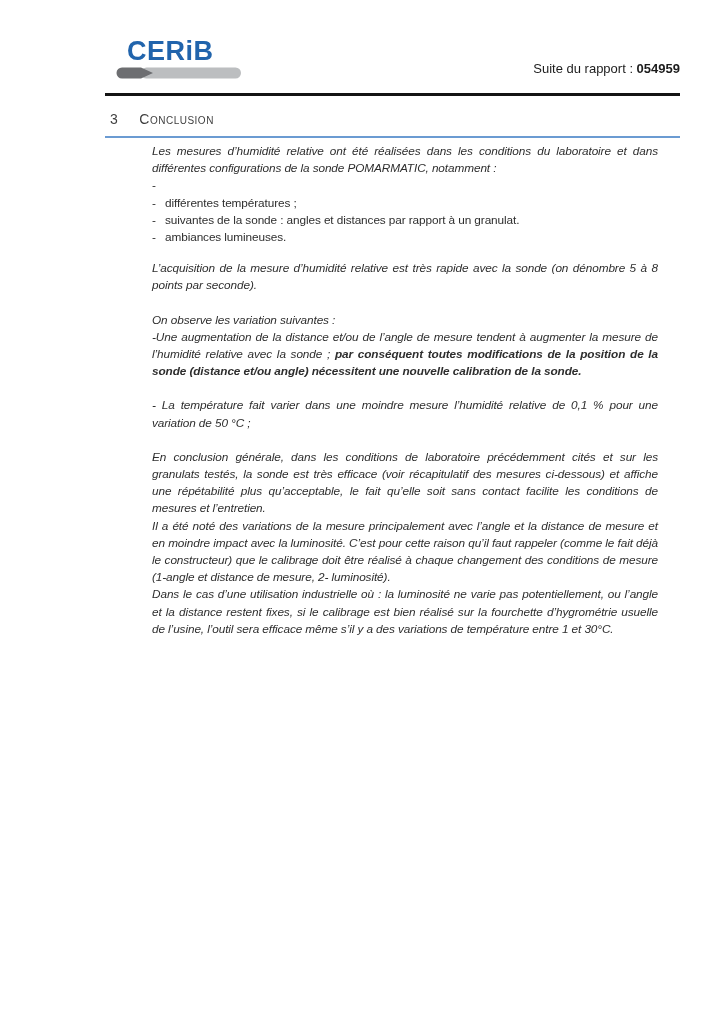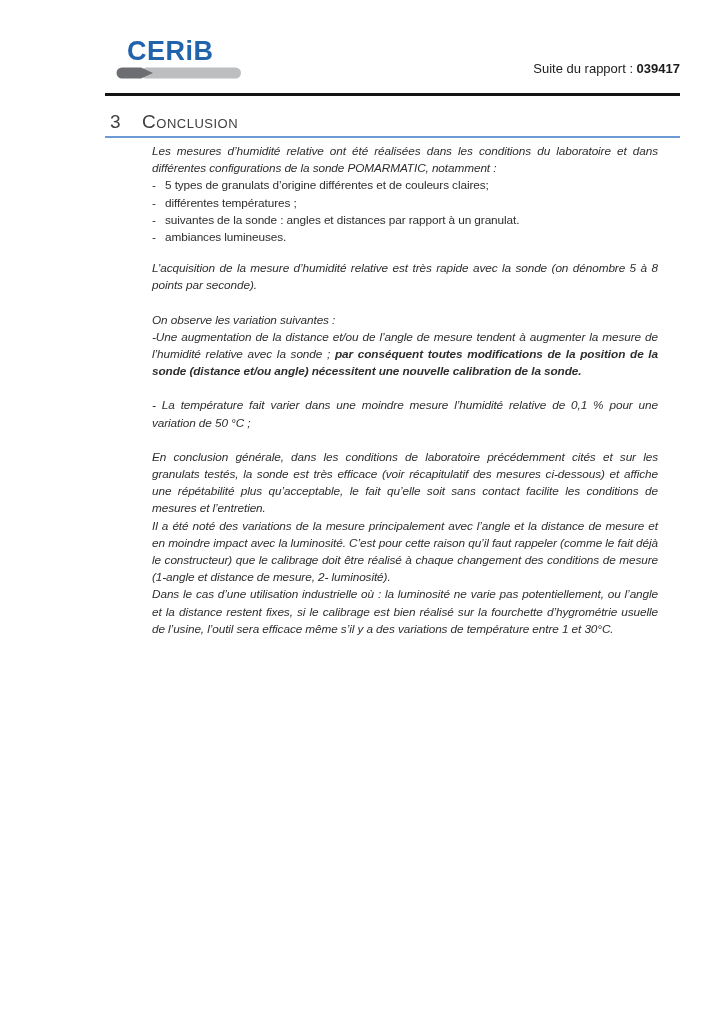--- a/index.html
+++ b/index.html
@@ -55,21 +55,21 @@
     height: 3px;
     background: #141414;
   }
 
   
   .section-heading {
     position: absolute;
     left: 85px;
     top: 111px;
     margin: 0;
-    font-size: 19px;
+    font-size: 14px;
     font-weight: 400;
     color: #3f3f3f;
     font-variant: small-caps;
     letter-spacing: 0.5px;
   }
   .section-heading .num {
     display: inline-block;
     margin-right: 21px;
   }
   .heading-rule {
@@ -125,38 +125,37 @@
 
   <div class="logo">
     <div class="logo-text">CERiB</div>
     <svg class="logo-bar" width="128" height="14" viewBox="0 0 128 14" xmlns="http://www.w3.org/2000/svg">
       <rect x="26" y="1.5" width="100" height="11" rx="5.5" fill="#bcbec0"></rect>
       <path d="M7 1.5 h19 l12 5.5 l-12 5.5 h-19 a5.5 5.5 0 0 1 0 -11 z" fill="#6d6e71"></path>
     </svg>
   </div>
 
   <div class="report-ref">
-    <span>Suite du rapport : </span><strong>039417</strong>
+    <span>Suite du rapport : </span><strong>054959</strong>
   </div>
 
   <div class="top-rule"></div>
 
   <h1 class="section-heading">
     <span class="num">3</span><span class="title">Conclusion</span>
   </h1>
   <div class="heading-rule"></div>
 
   <main class="body-text">
 
     <p class="no-gap">Les mesures d’humidité relative ont été réalisées dans les conditions du laboratoire et dans différentes configurations de la sonde POMARMATIC, notamment :</p>
 
     <div class="bullet-list">
       <div class="bullet-row">
         <span class="marker">-</span>
-        <span>5 types de granulats d’origine différentes et de couleurs claires;</span>
       </div>
       <div class="bullet-row">
         <span class="marker">-</span>
         <span>différentes températures ;</span>
       </div>
       <div class="bullet-row">
         <span class="marker">-</span>
         <span>suivantes de la sonde : angles et distances par rapport à un granulat.</span>
       </div>
       <div class="bullet-row">

